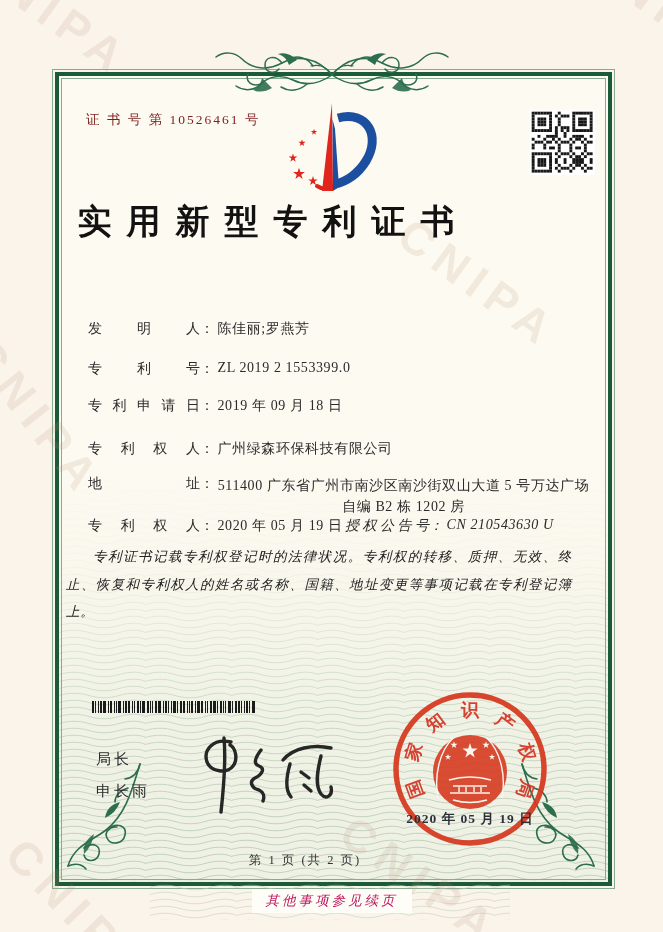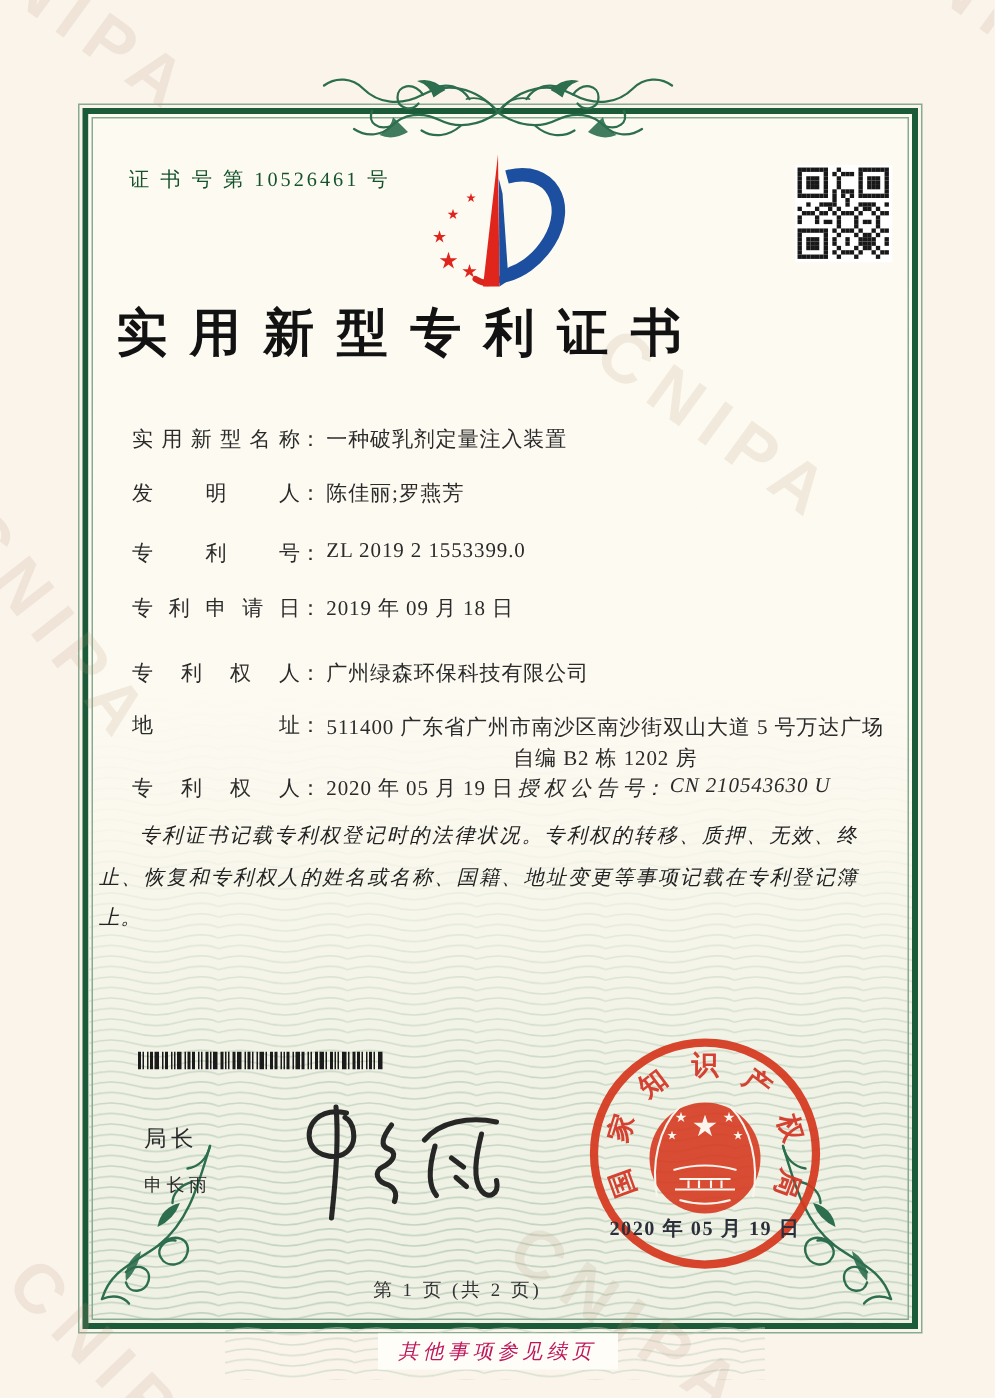--- a/index.html
+++ b/index.html
@@ -23,41 +23,41 @@
   .wm5{left:328px;top:854px;transform:rotate(36deg);}
   .wm6{left:-14px;top:886px;transform:rotate(46deg);}
   
   .orn{position:absolute;z-index:3;color:#2c6e4e;}
   .orn-top{left:207px;top:46px;}
   .corner-l{left:60px;top:760px;}
   .corner-r{left:518px;top:760px;transform:scaleX(-1);}
   .under-strip{position:absolute;left:150px;top:884px;width:360px;height:36px;z-index:1;opacity:.55;}
   
   .ct{position:absolute;z-index:3;}
-  .cert-no{left:86px;top:111px;font-size:13.5px;letter-spacing:2px;color:#14532d;}
+  .cert-no{left:86px;top:111px;font-size:13.5px;letter-spacing:2px;color:#7f1d1d;}
   .logo{left:272px;top:97px;}
   .qr{left:530px;top:110px;}
   .title{left:0;top:199px;width:532px;text-align:center;font-size:34px;font-weight:700;
          letter-spacing:15px;text-indent:15px;color:#121212;}
   .row{left:88px;font-size:14px;color:#2b2b2b;}
   .lab{display:inline-block;width:112px;text-align:justify;text-align-last:justify;vertical-align:top;}
   .col{vertical-align:top;}
   .val{letter-spacing:.6px;vertical-align:top;}
   .val-wrap{display:inline-block;width:372px;line-height:21px;letter-spacing:.6px;vertical-align:top;text-align:center;}
   .r0{top:284px;} .r1{top:320px;} .r2{top:360px;} .r3{top:397px;} .r4{top:440px;} .r5{top:475px;}
   .r6{top:517px;} .pair2{position:absolute;left:257px;top:0;white-space:nowrap;font-style:italic;}
   .pair2 .lab2{display:inline-block;width:84px;text-align:justify;text-align-last:justify;}
   .paras{left:66px;top:543px;width:506px;font-size:13.5px;line-height:27.5px;
          font-style:italic;letter-spacing:.8px;color:#222;text-align:justify;}
   .paras p{margin:0;text-indent:2em;}
   .barcode{left:92px;top:701px;}
   .director-role{left:96px;top:750px;font-family:"Liberation Sans","DejaVu Sans",sans-serif;
                  font-size:15px;letter-spacing:3px;color:#2a2a2a;}
   .director-name{left:96px;top:782px;font-family:Liberation Mono, monospace;
-                 font-size:12px;letter-spacing:3px;color:#2a2a2a;}
+                 font-size:15px;letter-spacing:3px;color:#2a2a2a;}
   .sig{left:193px;top:730px;}
   
   .seal{left:391px;top:690px;width:158px;height:158px;opacity:.93;}
   .seal svg{position:absolute;inset:0;}
   .seal .ch{position:absolute;width:20px;height:20px;line-height:20px;text-align:center;
             font-size:18px;font-weight:700;color:#d43524;font-family:"Liberation Serif",serif;}
   .seal-date{position:absolute;left:0;top:120px;width:158px;text-align:center;
              font-size:13.5px;letter-spacing:1px;color:#1d212e;font-weight:600;}
   .page-no{left:55px;top:852px;width:500px;text-align:center;font-size:12.5px;letter-spacing:2px;color:#333;}
   .foot-note{left:50%;top:889px;transform:translateX(-50%);background:#fffdf7;
@@ -365,24 +365,20 @@
       <rect x="13.3" y="59.7" width="2.9" height="2.9" fill="#181818"></rect>
       <rect x="16.2" y="59.7" width="2.9" height="2.9" fill="#181818"></rect>
       <rect x="19.1" y="59.7" width="2.9" height="2.9" fill="#181818"></rect>
       <rect x="27.8" y="59.7" width="2.9" height="2.9" fill="#181818"></rect>
       <rect x="39.4" y="59.7" width="2.9" height="2.9" fill="#181818"></rect>
       <rect x="53.9" y="59.7" width="2.9" height="2.9" fill="#181818"></rect>
     </svg>
 
   <div class="ct title">实用新型专利证书</div>
 
-  <div class="ct row r0">
-    <span class="lab">实用新型名称</span><span class="col">：</span>
-    <span class="val">一种破乳剂定量注入装置</span>
-  </div>
   <div class="ct row r1">
     <span class="lab">发明人</span><span class="col">：</span>
     <span class="val">陈佳丽;罗燕芳</span>
   </div>
   <div class="ct row r2">
     <span class="lab">专利号</span><span class="col">：</span>
     <span class="val">ZL 2019 2 1553399.0</span>
   </div>
   <div class="ct row r3">
     <span class="lab">专利申请日</span><span class="col">：</span>

